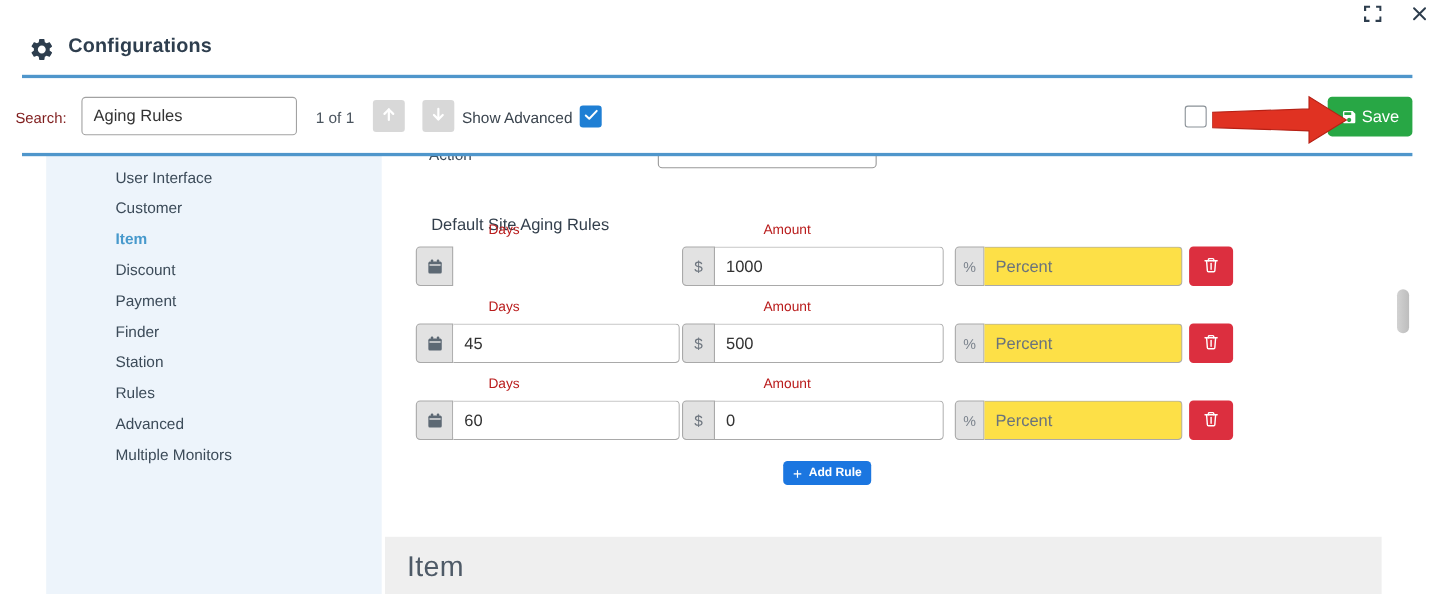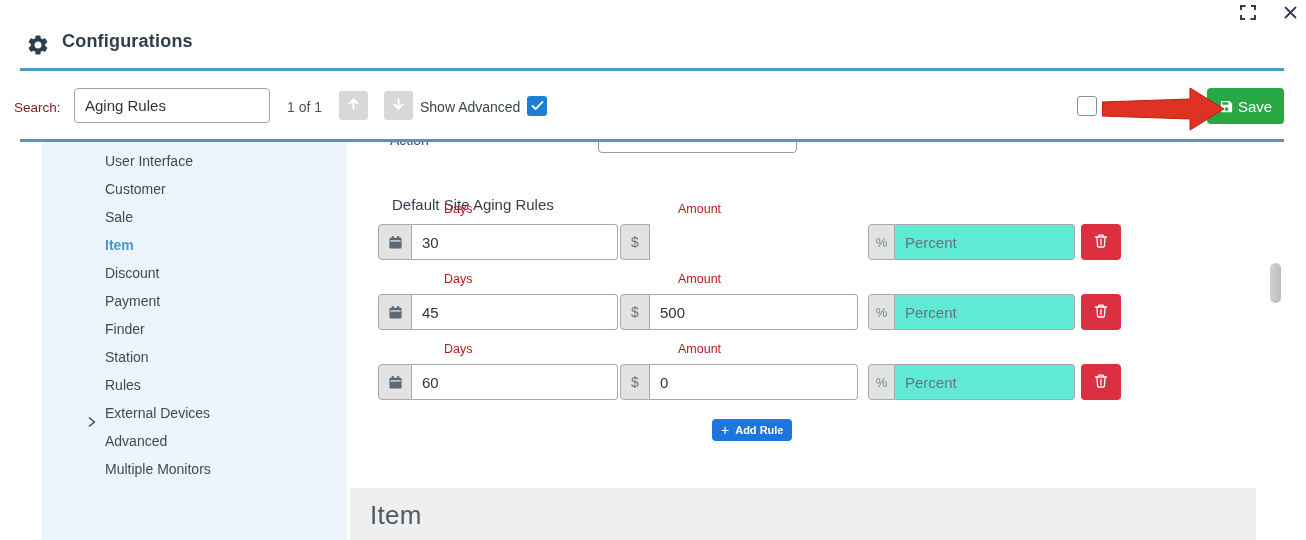--- a/index.html
+++ b/index.html
@@ -42,32 +42,32 @@
   
   .main-clip { position:absolute; left:350px; top:141px; width:910px; height:399px; overflow:hidden; }
   .action-label { position:absolute; left:40px; top:-9px; font-size:14px; color:#3c4b59; }
   .action-input { position:absolute; left:248px; top:-22px; width:199px; height:34px; border:1px solid #999; border-radius:4px; background:#fff; }
   .aging-title { position:absolute; left:42px; top:55px; font-size:15px; color:#333f4c;text-align:center; }
   .rule-rows { position:absolute; left:28px; top:61px; }
   .rule-row { position:relative; height:70px; width:745px; }
   .lbl-line { position:relative; height:14px; }
   .lbl { position:absolute; font-size:12.5px; color:#b91c1c;margin-left:24px; }
   .days-lbl { left:42px; }
-  .amount-lbl { left:276px; }
+  .amount-lbl { left:292px; }
   .inputs-line { margin-top:8px; display:flex; align-items:center; }
   .igroup { display:flex; height:36px; }
   .g-days { width:240px; }
   .g-amount { width:238px; margin-left:2px; }
   .g-percent { width:207px; margin-left:10px; }
   .prepend { background:#e2e2e2; border:1px solid #a9a9a9; border-radius:4px 0 0 4px; display:flex; align-items:center; justify-content:center; flex:0 0 auto; }
   .g-days .prepend { width:34px; }
   .g-amount .prepend { width:30px; font-size:14px; color:#6e767f; }
   .g-percent .prepend { width:27px; font-size:13px; color:#7a828c; }
   .txt { flex:1; min-width:0; border:1px solid #a9a9a9; border-left:none; border-radius:0 4px 4px 0; padding:0 10px; font-size:15px; color:#333; font-family:"Liberation Sans",sans-serif; background:#fff; }
-  .txt:disabled { background:#5eead4; color:#6a737c; }
+  .txt:disabled { background:#fde047; color:#6a737c; }
   .txt::placeholder { color:#6a737c; opacity:1; }
   .trash-btn { width:40px; height:36px; margin-left:6px; background:#dc2f3f; border:none; border-radius:4px; display:flex; align-items:center; justify-content:center; cursor:pointer; }
   .add-rule-btn { position:absolute; left:362px; top:278px; height:22px; padding:0 9px; background:#1b76e0; border:none; border-radius:4px; color:#fff; font-size:11px; font-weight:700; display:flex; align-items:center; gap:6px; cursor:pointer; font-family:"Liberation Sans",sans-serif; }
   .add-plus { font-size:14px; font-weight:400; }
   .item-section { position:absolute; left:0; top:347px; width:906px; height:60px; background:#efefef; }
   .item-section-title { padding:12px 0 0 20px; font-size:26px; font-weight:400; color:#4e5a67; letter-spacing:0.3px; }
 
   
   .scroll-thumb { position:absolute; left:1270px; top:263px; width:11px; height:40px; border-radius:6px; background:linear-gradient(90deg,#d2d2d2,#bdbdbd); cursor:pointer; }
 </style>
@@ -140,24 +140,20 @@
   <div class="sidebar">
     <div id="sidebar-items">
         <div class="sb-item">
   
   <span class="sb-label">User Interface</span>
 </div>
         <div class="sb-item">
   
   <span class="sb-label">Customer</span>
 </div>
-        <div class="sb-item">
-  
-  <span class="sb-label">Sale</span>
-</div>
         <div class="sb-item active">
   
   <span class="sb-label">Item</span>
 </div>
         <div class="sb-item">
   
   <span class="sb-label">Discount</span>
 </div>
         <div class="sb-item">
   
@@ -167,26 +163,20 @@
   
   <span class="sb-label">Finder</span>
 </div>
         <div class="sb-item">
   
   <span class="sb-label">Station</span>
 </div>
         <div class="sb-item">
   
   <span class="sb-label">Rules</span>
-</div>
-        <div class="sb-item">
-  <span class="chev"><svg width="10" height="10" viewBox="0 0 10 10">
-              <polyline points="2.5,1 7.5,5 2.5,9" fill="none" stroke="#3c4b59" stroke-width="1.6" stroke-linecap="round" stroke-linejoin="round"></polyline>
-            </svg></span>
-  <span class="sb-label">External Devices</span>
 </div>
         <div class="sb-item">
   
   <span class="sb-label">Advanced</span>
 </div>
         <div class="sb-item">
   
   <span class="sb-label">Multiple Monitors</span>
 </div>
       </div>
@@ -205,24 +195,24 @@
   <div class="inputs-line">
     <div class="igroup g-days">
       <span class="prepend">
                 <svg width="15" height="15" viewBox="0 0 16 16">
                   <rect x="1.5" y="3" width="13" height="11.5" rx="1.5" fill="#5d6974"></rect>
                   <rect x="4" y="1" width="2.2" height="3.6" rx="0.8" fill="#5d6974"></rect>
                   <rect x="9.8" y="1" width="2.2" height="3.6" rx="0.8" fill="#5d6974"></rect>
                   <rect x="2.6" y="5.6" width="10.8" height="1.4" fill="#e2e2e2"></rect>
                 </svg>
               </span>
-      <input class="txt" value="30" style="">
     </div>
     <div class="igroup g-amount">
       <span class="prepend">$</span>
+      <input class="txt" value="1000" style="">
     </div>
     <div class="igroup g-percent">
       <span class="prepend">%</span>
       <input class="txt" disabled="" placeholder="Percent" style="">
     </div>
     <button class="trash-btn">
       <span><svg width="16" height="16" viewBox="0 0 16 16" fill="none" stroke="#fff" stroke-width="1.3" stroke-linecap="round" stroke-linejoin="round">
                   <path d="M2.5 4h11"></path>
                   <path d="M5.6 4V2.9a.8.8 0 0 1 .8-.8h3.2a.8.8 0 0 1 .8.8V4"></path>
                   <path d="M3.9 4l.7 9.1a1 1 0 0 0 1 .9h4.8a1 1 0 0 0 1-.9L12.1 4"></path>

